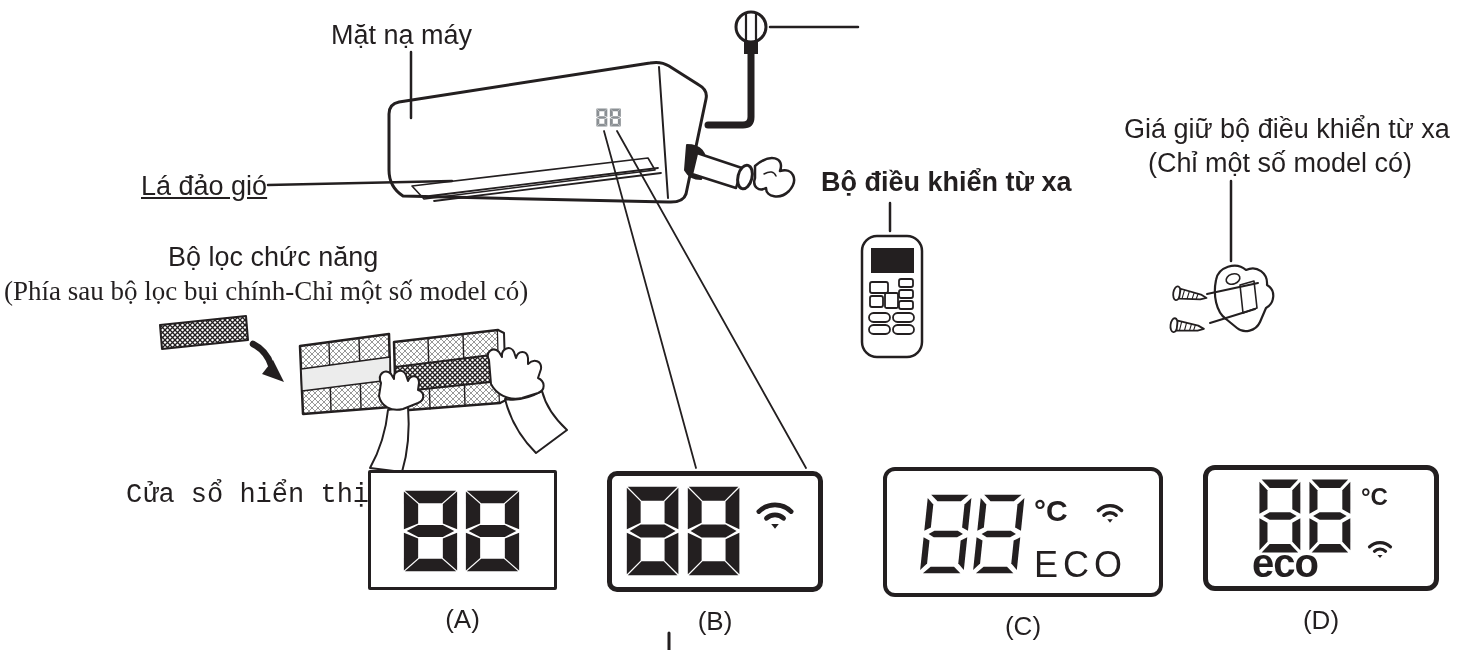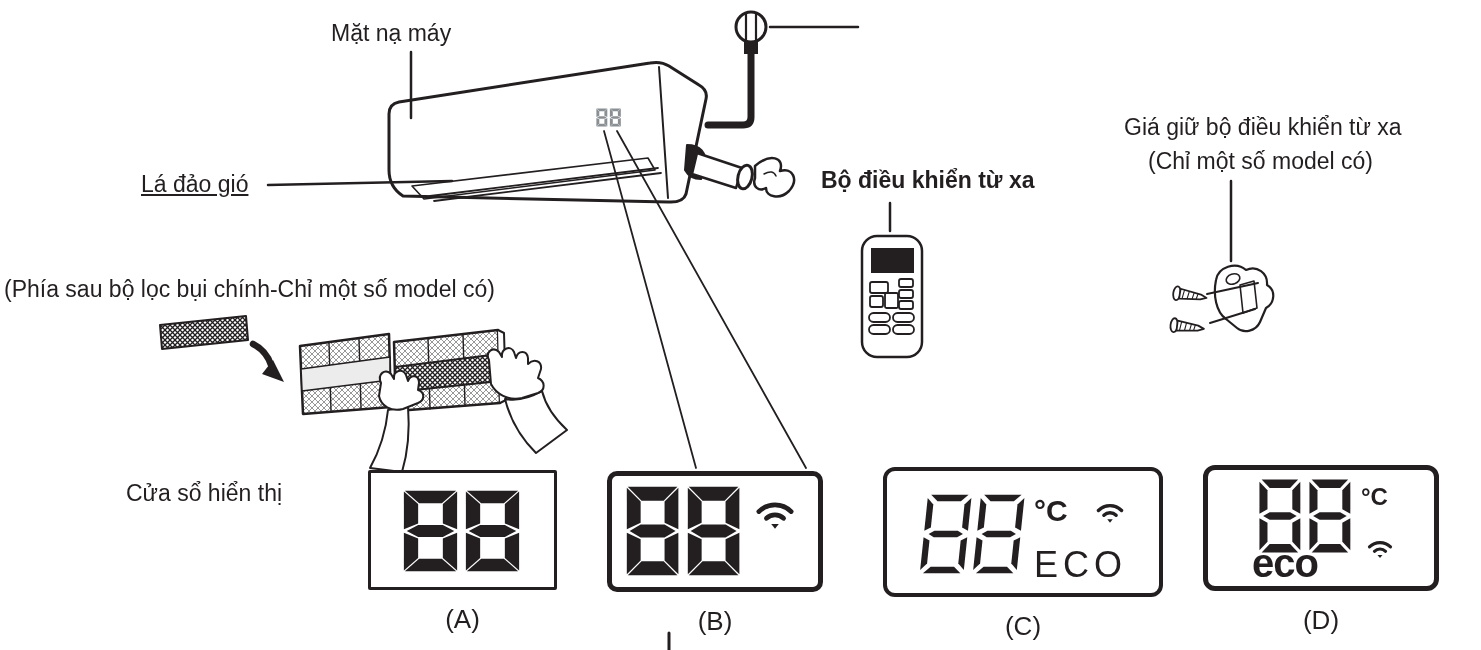--- a/index.html
+++ b/index.html
@@ -1,19 +1,19 @@
 <!DOCTYPE html>
 <html><head>
 <meta charset="utf-8">
 <style>
   html,body{margin:0;padding:0;background:#fff;}
   .canvas{position:relative;width:1481px;height:650px;background:#fff;overflow:hidden;
           font-family:"Liberation Sans",sans-serif;color:#231f20;}
   .art{position:absolute;left:0;top:0;}
-  .label{position:absolute;font-size:23px;line-height:1.22;white-space:nowrap;color:#231f20;}
+  .label{position:absolute;font-size:27px;line-height:1.22;white-space:nowrap;color:#231f20;}
   .display{position:absolute;}
   .display .box{background:#fff;border-style:solid;border-color:#231f20;
                 display:flex;align-items:center;justify-content:center;box-sizing:border-box;}
   .boxA{border-width:3px;border-radius:2px;}
   .boxB{border-width:5px;border-radius:10px;}
   .boxC{border-width:4px;border-radius:12px;}
   .boxD{border-width:5px;border-radius:12px;}
   .caption{font-size:26px;text-align:center;margin-top:14px;color:#231f20;}
   svg text{font-family:"Liberation Sans",sans-serif;fill:#231f20;}
   .seg{fill:#231f20;}
@@ -162,25 +162,26 @@
         <path d="M505,399 C510,419 520,437 536,453 L567,430 C553,417 545,403 542,391 C530,398 516,401 505,399 Z"></path>
         <path d="M489,360 C485,352 493,346 499,352 L502,357 C501,348 511,345 514,352 L516,358 C518,350 527,350 528,358 L528,364 C534,358 542,361 541,369 L538,378 C545,381 546,390 538,393 L522,398 C508,401 496,394 491,384 Z"></path>
         <path d="M388,410 C386,430 380,450 370,468 L402,472 C408,452 410,432 408,406 Z"></path>
         <path d="M381,383 C377,374 385,368 391,374 L394,379 C393,370 403,368 406,375 L408,381 C411,374 419,375 419,383 L418,390 C425,392 425,400 418,403 L403,409 C391,412 381,406 379,396 Z"></path>
       </g>
     </g>
   </svg>
 
   <div class="label" style="left:331px;top:19px;">Mặt nạ máy</div>
   <div class="label" style="left:141px;top:170px;text-decoration:underline;">Lá đảo gió</div>
-  <div class="label" style="left:4px;top:275px;">(Phía sau bộ lọc bụi chính-Chỉ một số model có)</div>
+  <div class="label" style="left:168px;top:241px;">Bộ lọc chức năng</div>
+  <div class="label" style="left:4px;top:275px;font-family:Liberation Serif, serif;">(Phía sau bộ lọc bụi chính-Chỉ một số model có)</div>
   <div class="label" style="left:821px;top:166px;font-weight:bold;">Bộ điều khiển từ xa</div>
   <div class="label" style="left:1124px;top:113px;">Giá giữ bộ điều khiển từ xa</div>
   <div class="label" style="left:1148px;top:147px;">(Chỉ một số model có)</div>
-  <div class="label" style="left:126px;top:479px;">Cửa sổ hiển thị</div>
+  <div class="label" style="left:126px;top:479px;font-family:Liberation Mono, monospace;">Cửa sổ hiển thị</div>
 
   <div class="display" style="left:368px;top:470px;width:189px;">
     <div class="box boxA" style="width:189px;height:120px;">
       <svg width="183" height="114" viewBox="0 0 183 114" aria-label="88">
         <use href="#seg8b" class="seg" transform="translate(31,16) scale(0.95,0.84)"></use>
         <use href="#seg8b" class="seg" transform="translate(93,16) scale(0.95,0.84)"></use>
       </svg>
     </div>
     <div class="caption">(A)</div>
   </div>

